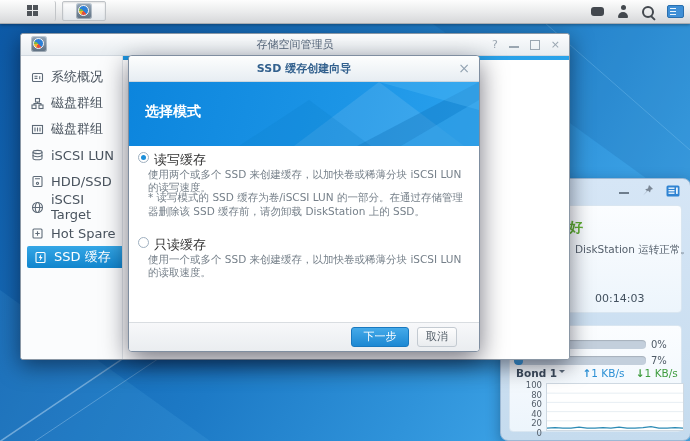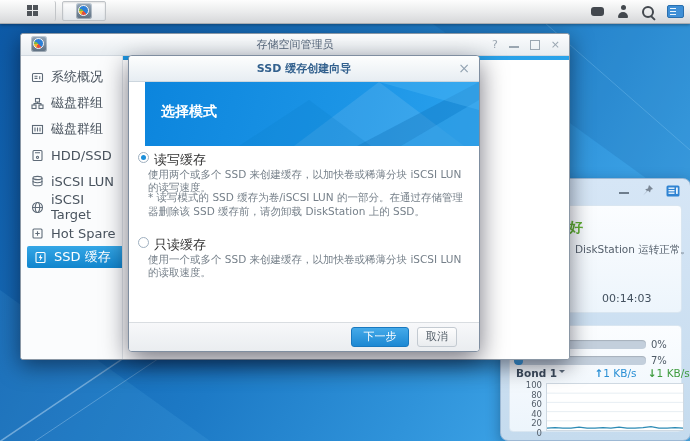--- a/index.html
+++ b/index.html
@@ -44,29 +44,29 @@
     box-shadow:0 4px 14px rgba(0,20,40,.35);}
   .w-header{position:absolute;top:0;left:0;right:0;height:24px;}
   .w-hicons{position:absolute;right:10px;top:5px;display:flex;align-items:center;gap:12px;}
   .w-min{width:10px;height:2px;background:#6e7d8c;margin-top:5px;}
   .w-section{position:absolute;left:8px;right:8px;background:linear-gradient(#fbfdff,#edf5fc);
     border:1px solid #d9e6f1;border-radius:4px;}
   .w-health{top:26px;height:106px;}
   .w-res{top:146px;bottom:8px;}
   .h-status{position:absolute;left:45px;top:13px;font-size:14px;font-weight:bold;color:#5fae32;}
   .h-msg{position:absolute;left:65px;top:37px;font-size:10.5px;color:#55606c;white-space:nowrap;}
-  .h-uptime{position:absolute;left:85px;top:86px;font-size:11px;color:#42505e;margin-left:7px;}
+  .h-uptime{position:absolute;left:85px;top:86px;font-size:11px;color:#42505e;}
   .bar{position:absolute;left:4px;width:132px;height:9px;background:#c3cfdc;border-radius:4px;
     box-shadow:inset 0 1px 1px rgba(0,0,0,.15);overflow:hidden;}
   .bar i{display:block;height:100%;background:linear-gradient(#5fb1e8,#2f8fd4);border-radius:4px;}
   .bar-label{position:absolute;left:141px;font-size:10px;color:#4e5a66;}
   .net-row{position:absolute;top:41px;left:6px;right:4px;font-size:10.5px;white-space:nowrap;}
   .net-if{font-weight:bold;color:#3c4b5c;}
   .caret{display:inline-block;width:0;height:0;border:3px solid transparent;border-top-color:#5c6b7a;vertical-align:1px;margin-left:2px;}
-  .net-up{color:#2a8fd4;margin-left:26px;}
+  .net-up{color:#2a8fd4;margin-left:14px;}
   .net-down{color:#3f9c3f;margin-left:8px;}
   .arrow{font-weight:bold;}
   .yticks{position:absolute;left:8px;top:55px;width:24px;text-align:right;font-size:8.5px;color:#55606c;line-height:9.6px;}
   .plot{position:absolute;left:36px;top:57px;width:138px;height:48px;background:#fff;border:1px solid #cfd9e2;box-sizing:border-box;}
 
   
   .window{position:absolute;left:20px;top:33px;width:548px;height:325px;z-index:10;
     background:#fff;border:1px solid #8a97a5;border-radius:3px;box-shadow:0 6px 22px rgba(0,0,15,.5);}
   .titlebar{position:relative;height:21px;background:linear-gradient(#fbfcfd,#e8edf1);
     border-bottom:1px solid #d2d9e0;border-radius:3px 3px 0 0;}
@@ -87,21 +87,21 @@
   .win-content{position:absolute;left:102px;top:0;right:0;bottom:0;background:#fff;}
   .accent{height:4px;background:linear-gradient(90deg,#1e96e0,#2aa3ea);}
 
   
   .dialog{position:absolute;left:128px;top:55px;width:350px;height:295px;z-index:20;
     background:#fff;border:1px solid #7f8ea0;border-radius:4px;box-shadow:0 8px 26px rgba(0,0,20,.55);}
   .d-titlebar{position:relative;height:25px;background:linear-gradient(#fdfefe,#e7edf2);
     border-bottom:1px solid #ccd6de;border-radius:3px 3px 0 0;}
   .d-title{text-align:center;line-height:25px;font-size:11px;font-weight:bold;color:#33618e;}
   .d-close{position:absolute;right:9px;top:0;line-height:25px;color:#93a3b2;font-size:14px;}
-  .d-banner{position:absolute;top:26px;left:16px;right:0;height:80px;overflow:hidden;
+  .d-banner{position:absolute;top:26px;left:0;right:0;height:80px;overflow:hidden;
     background:linear-gradient(105deg,#0c85dd,#1c95e6 60%,#2ba2ee);text-align:right;}
   .d-banner svg{position:absolute;right:0;top:0;}
   .d-banner h2{position:absolute;left:16px;top:21px;margin:0;font-size:14px;color:#fff;font-weight:bold;}
   .d-content{position:absolute;top:90px;left:0;right:0;bottom:28px;background:#fff;}
   .radio{position:absolute;width:11px;height:11px;border-radius:50%;border:1px solid #9fb0c0;background:#fff;box-sizing:border-box;}
   .radio.sel::after{content:"";position:absolute;left:2px;top:2px;right:2px;bottom:2px;border-radius:50%;background:#1d8fd9;}
   .opt-label{position:absolute;font-size:13px;color:#333;}
   .opt-desc{position:absolute;font-size:10.5px;color:#76808a;line-height:13px;right:16px;}
   .opt-note{position:absolute;font-size:10.5px;color:#76808a;line-height:14px;right:12px;}
   .d-footer{position:absolute;left:0;right:0;bottom:0;height:28px;background:linear-gradient(#f7f8fa,#eaedf0);
@@ -225,33 +225,33 @@
       </div>
       <div class="side-item">
         <svg width="13" height="13" viewBox="0 0 13 13" fill="none" stroke="currentColor" stroke-width="1.1">
             <rect x="1.5" y="2.5" width="10" height="8"></rect>
             <path d="M4 4.5v4M6.5 4.5v4M9 4.5v4"></path>
           </svg>
         <span>磁盘群组</span>
       </div>
       <div class="side-item">
         <svg width="13" height="13" viewBox="0 0 13 13" fill="none" stroke="currentColor" stroke-width="1.1">
+            <ellipse cx="6.5" cy="3" rx="4.5" ry="1.6"></ellipse>
+            <path d="M2 3v6.2c0 .9 2 1.6 4.5 1.6s4.5-.7 4.5-1.6V3"></path>
+            <path d="M2 6.1c0 .9 2 1.6 4.5 1.6s4.5-.7 4.5-1.6"></path>
+          </svg>
+        <span>iSCSI LUN</span>
+      </div>
+      <div class="side-item">
+        <svg width="13" height="13" viewBox="0 0 13 13" fill="none" stroke="currentColor" stroke-width="1.1">
             <rect x="2" y="1.5" width="9" height="10" rx="1"></rect>
             <path d="M4 3.8h5"></path>
             <circle cx="6.5" cy="8.3" r="1.1"></circle>
           </svg>
         <span>HDD/SSD</span>
-      </div>
-      <div class="side-item">
-        <svg width="13" height="13" viewBox="0 0 13 13" fill="none" stroke="currentColor" stroke-width="1.1">
-            <ellipse cx="6.5" cy="3" rx="4.5" ry="1.6"></ellipse>
-            <path d="M2 3v6.2c0 .9 2 1.6 4.5 1.6s4.5-.7 4.5-1.6V3"></path>
-            <path d="M2 6.1c0 .9 2 1.6 4.5 1.6s4.5-.7 4.5-1.6"></path>
-          </svg>
-        <span>iSCSI LUN</span>
       </div>
       <div class="side-item">
         <svg width="13" height="13" viewBox="0 0 13 13" fill="none" stroke="currentColor" stroke-width="1.1">
             <circle cx="6.5" cy="6.5" r="5"></circle>
             <ellipse cx="6.5" cy="6.5" rx="2.2" ry="5"></ellipse>
             <path d="M1.5 6.5h10"></path>
           </svg>
         <span>iSCSI Target</span>
       </div>
       <div class="side-item">

